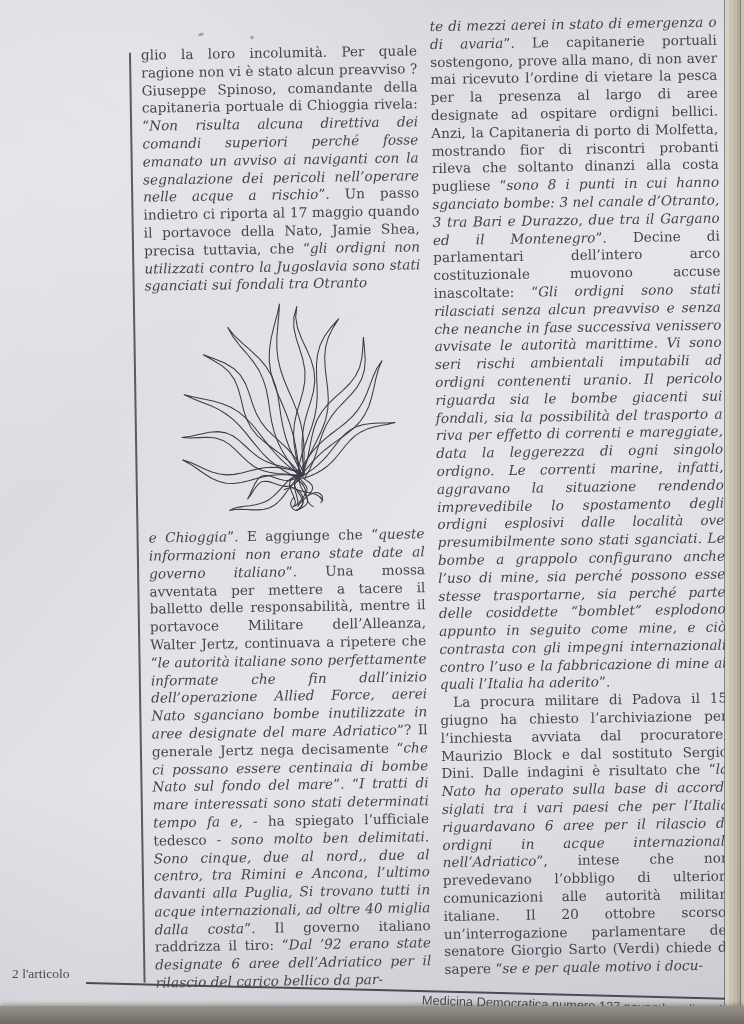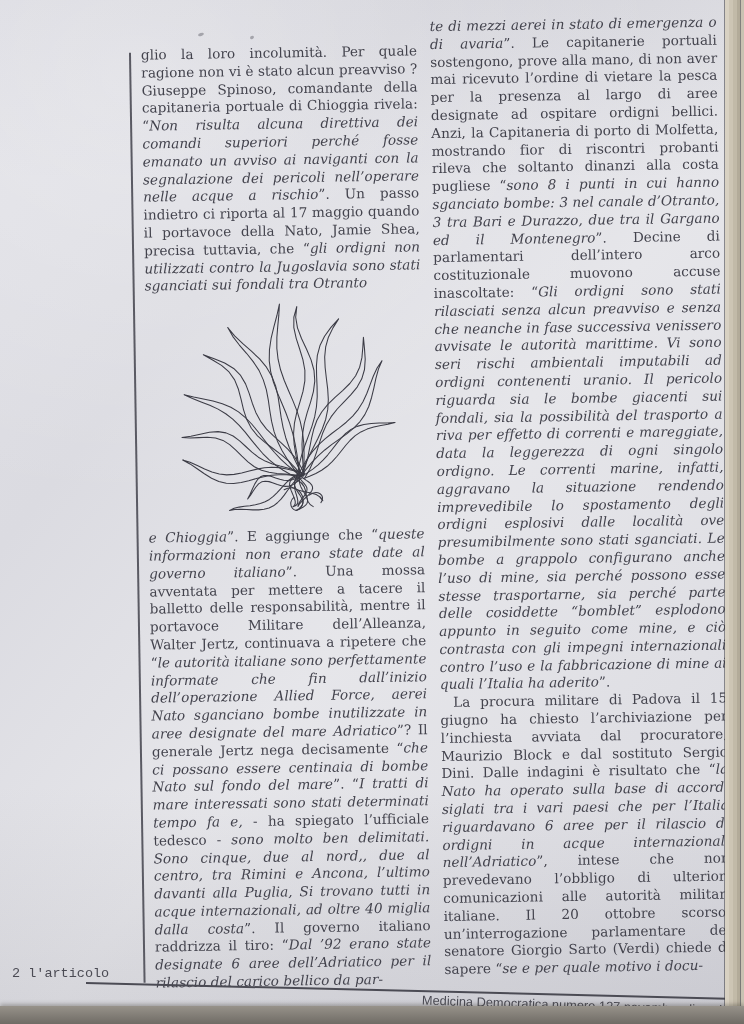--- a/index.html
+++ b/index.html
@@ -35,21 +35,21 @@
          background:#5a5a63;}
   .col-right{width:287px;}
   .indent{text-indent:13px;}
   
   .seaweed{width:272px;height:226px;margin:4px 0 4px 8px;}
   .seaweed svg{width:100%;height:100%;}
   .seaweed path{fill:none;stroke:#3c3c46;stroke-width:1.1;
          stroke-linejoin:round;stroke-linecap:round;}
   
   .footer-label{position:absolute;left:12px;top:966px;
-         font-family:Liberation Mono, monospace;font-size:13.5px;color:#4b4b54;}
+         font-family:Liberation Serif, serif;font-size:13.5px;color:#4b4b54;}
   .footer-rule{position:absolute;left:86px;top:982px;width:651px;height:1.5px;
          background:#4b4b54;transform:rotate(1.4deg);transform-origin:left center;}
   .footer-journal{position:absolute;left:408px;top:992px;width:330px;text-align:right;
          font-family:"Liberation Sans",sans-serif;font-size:12.8px;color:#4b4b54;
          transform:rotate(1.9deg);transform-origin:left top;}
 </style>
 </head>
 <body>
 
 <div class="photo">

